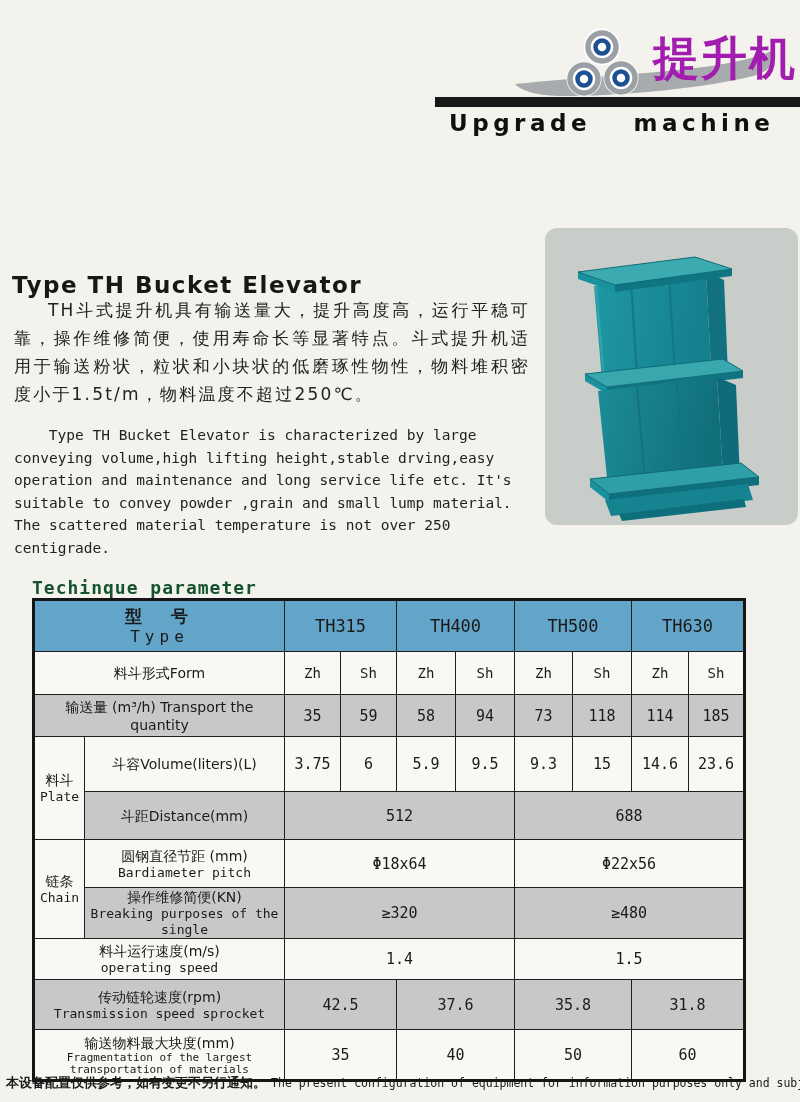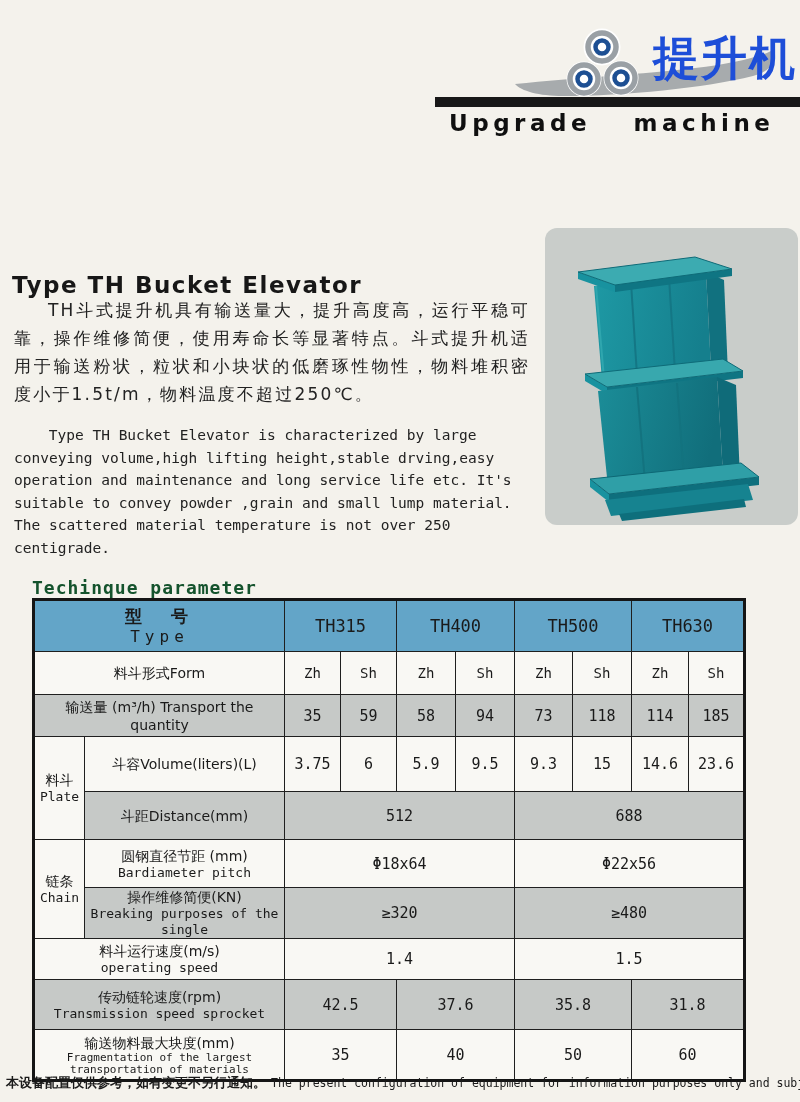--- a/index.html
+++ b/index.html
@@ -1,21 +1,21 @@
 <!DOCTYPE html>
 <html><head>
 <meta charset="utf-8">
 <style>
   html,body{margin:0;padding:0;}
   body{width:800px;height:1102px;background:#f4f2ec;font-family:"DejaVu Sans",sans-serif;color:#1a1a1a;}
   .page{position:relative;width:800px;height:1102px;overflow:hidden;}
 
   
   .logo-svg{position:absolute;left:505px;top:18px;}
-  .brand{position:absolute;left:653px;top:28px;font-size:46px;font-weight:900;letter-spacing:2px;color:#1d4ed8;white-space:nowrap;}
+  .brand{position:absolute;left:653px;top:28px;font-size:46px;font-weight:900;letter-spacing:2px;color:#a21caf;white-space:nowrap;}
   .bar{position:absolute;left:435px;top:97px;width:365px;height:10px;background:#181818;}
   .tagline{position:absolute;left:449px;top:110px;font-size:23px;font-weight:bold;letter-spacing:4.5px;word-spacing:30px;color:#101010;white-space:nowrap;}
 
   
   .title-cn{position:absolute;left:12px;top:203px;font-size:38px;font-weight:900;letter-spacing:3px;color:#171717;white-space:nowrap;}
   .title-en{position:absolute;left:12px;top:252px;font-size:23px;font-weight:bold;letter-spacing:1.5px;color:#171717;white-space:nowrap;margin-top:20px;}
   .para-cn{position:absolute;left:14px;top:296px;width:516px;font-size:17px;line-height:28px;letter-spacing:2.2px;text-align:justify;text-indent:2em;color:#222;}
   .para-en{position:absolute;left:14px;top:424px;width:528px;font-family:"DejaVu Sans Mono",monospace;font-size:14.5px;line-height:22.5px;text-indent:2.4em;color:#222;}
   .photo{position:absolute;left:545px;top:228px;width:253px;height:297px;}
 

